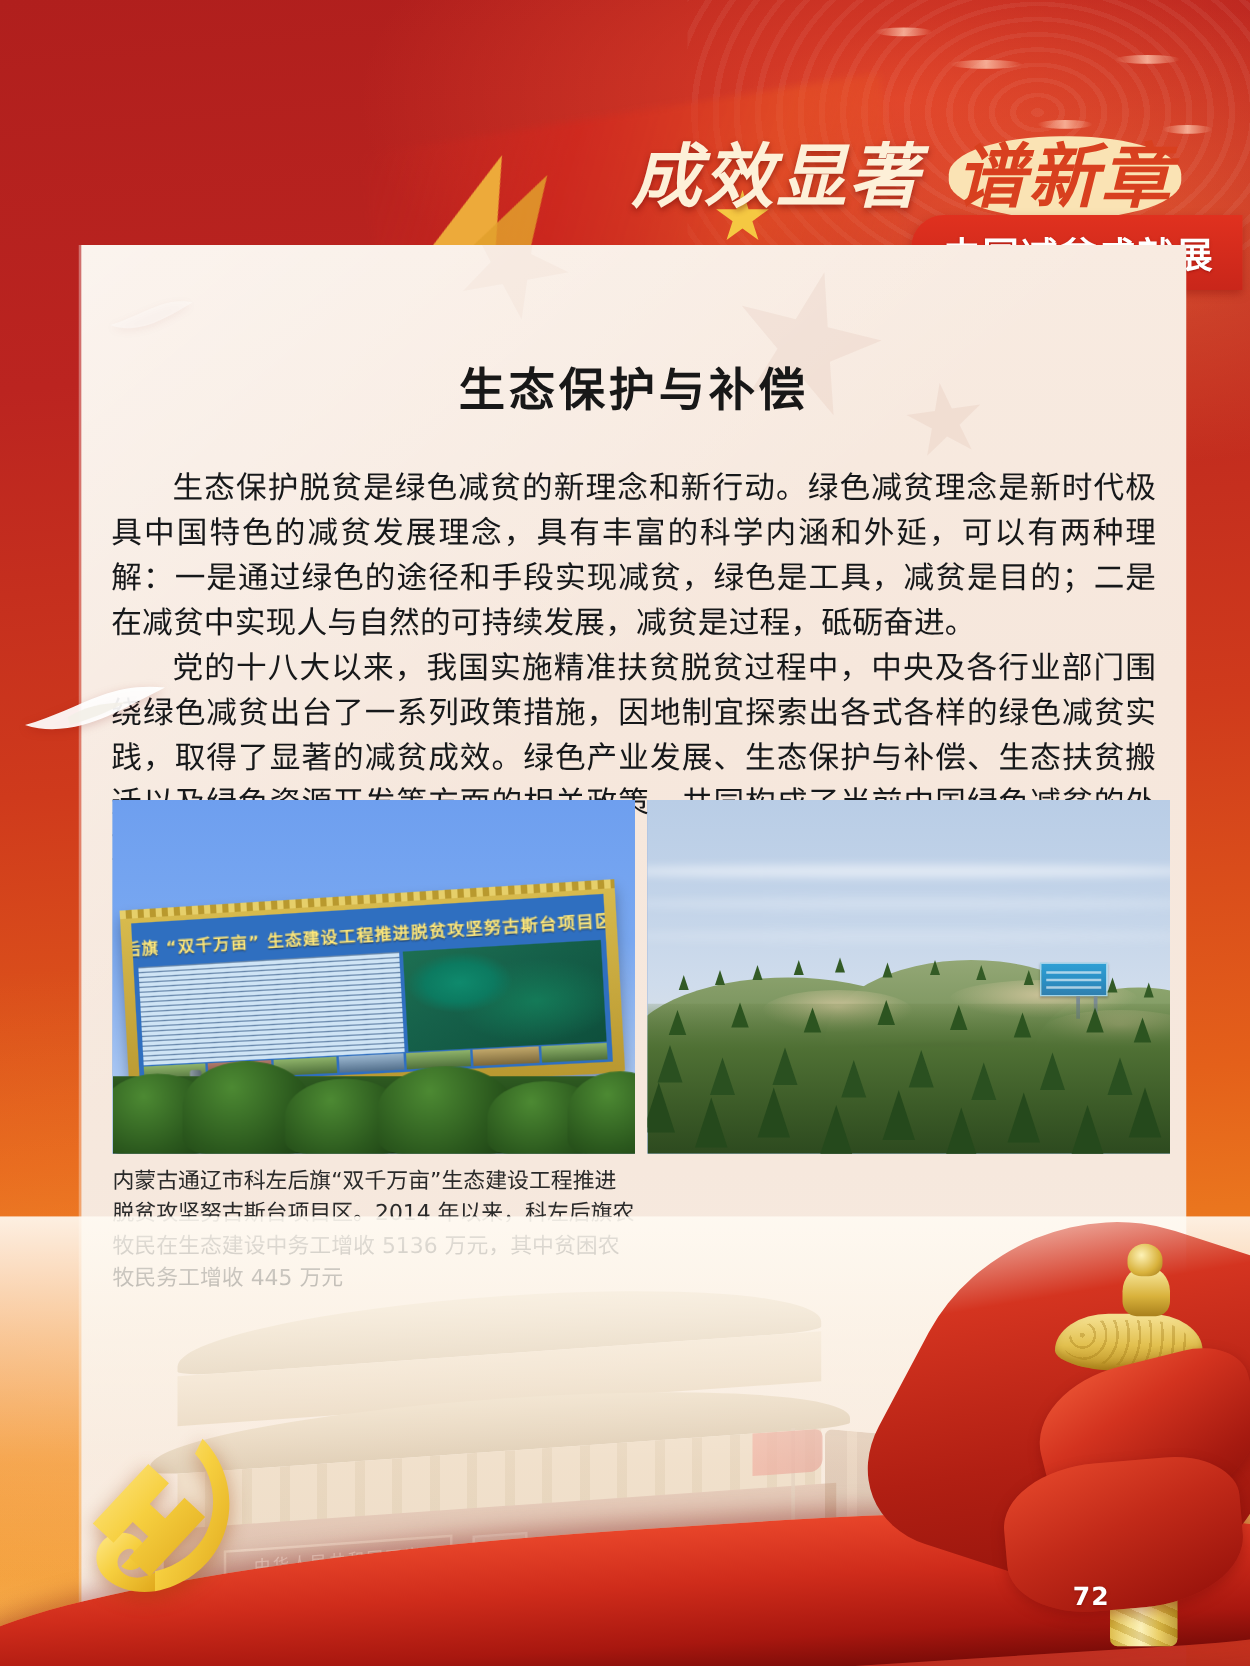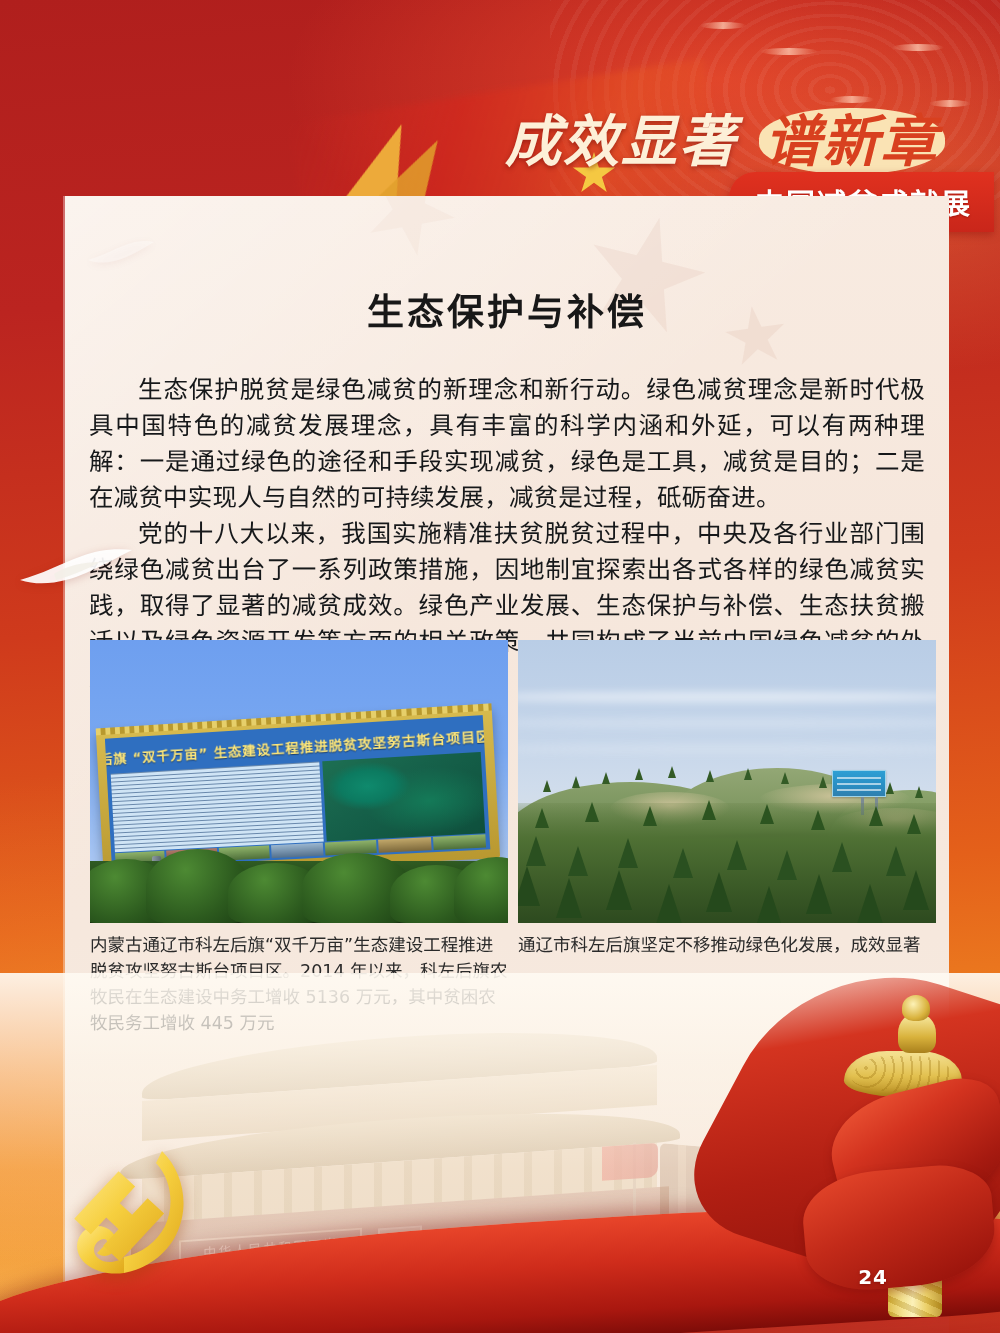--- a/index.html
+++ b/index.html
@@ -533,21 +533,20 @@
           <div class="pine big" style="left:-1%; top:226px;"></div>
           <div class="pine big" style="left:9%;  top:238px;"></div>
           <div class="pine big" style="left:21%; top:230px;"></div>
           <div class="pine big" style="left:33%; top:244px;"></div>
           <div class="pine big" style="left:45%; top:232px;"></div>
           <div class="pine big" style="left:57%; top:246px;"></div>
           <div class="pine big" style="left:69%; top:234px;"></div>
           <div class="pine big" style="left:81%; top:244px;"></div>
           <div class="pine big" style="left:92%; top:230px;"></div>
         </div>
-        <div class="caption">通辽市科左后旗坚定不移推动绿色化发展，成效显著</div>
       </div>
 
     </div>
   </div>
 
   <svg class="dove" id="dove1" viewBox="0 0 120 58">
     <path d="M4 40 C26 34 44 24 66 16 C80 11 96 8 116 10 C100 18 86 26 70 33 C54 40 28 48 4 40 Z" fill="#ffffff" opacity="0.92"></path>
     <path d="M38 34 C50 26 66 22 84 22 C70 30 54 36 40 40 Z" fill="#f3efe8" opacity="0.9"></path>
   </svg>
   <svg class="dove" id="dove2" viewBox="0 0 70 34">
@@ -595,16 +594,16 @@
           <stop offset="0%" stop-color="#ffe98a"></stop>
           <stop offset="45%" stop-color="#f6cf3f"></stop>
           <stop offset="100%" stop-color="#e0a81c"></stop>
         </linearGradient>
       </defs>
       <path d="M104 6 C126 28 132 62 118 90 C108 110 88 124 66 128 L66 112 C84 108 99 97 107 81 C117 60 113 34 98 18 Z" fill="url(#gold1)"></path>
       <path d="M66 128 C52 130 38 127 28 119 C18 111 16 97 24 88 C32 79 46 79 54 87 C60 93 60 103 54 108 C50 112 43 112 39 108 L48 99 C50 97 49 94 46 94 C41 94 36 99 36 105 C36 112 44 118 54 117 C58 116 62 115 66 113 Z" fill="url(#gold1)"></path>
       <path d="M22 54 L56 20 L72 36 L56 52 L68 64 L84 48 L100 64 L54 110 L38 94 L54 78 L42 66 L26 82 L10 66 Z" fill="url(#gold1)" transform="translate(6,6) rotate(-2 60 60)"></path>
     </svg>
 
-    <div id="pagenum">24</div>
+    <div id="pagenum">72</div>
   </div>
 
 </div>
 
 </body></html>

